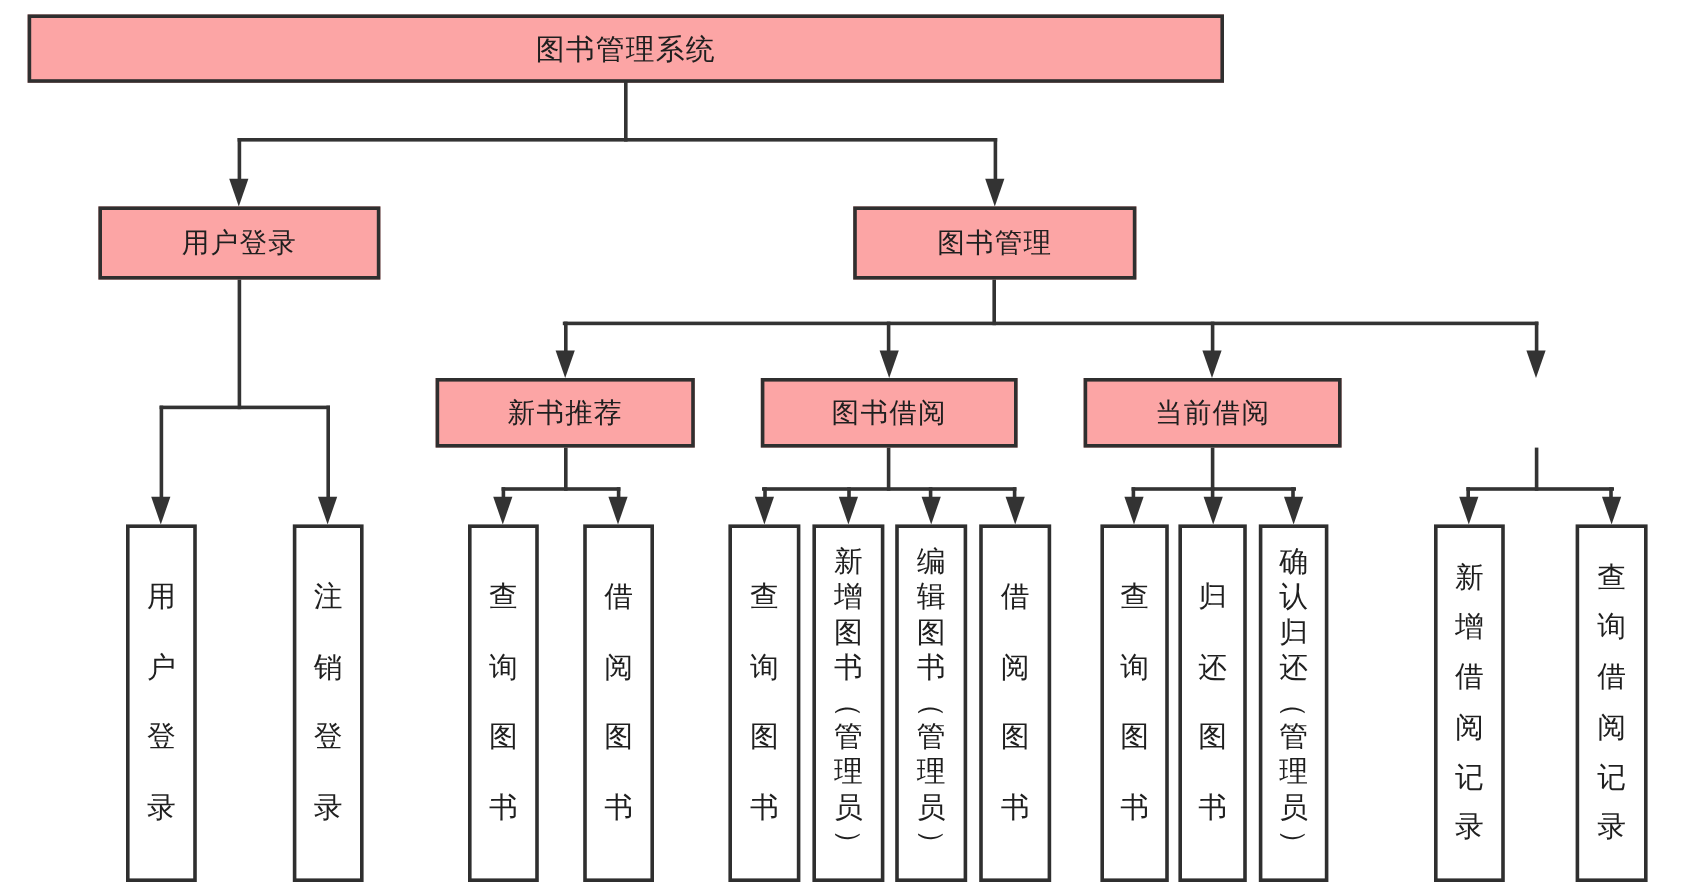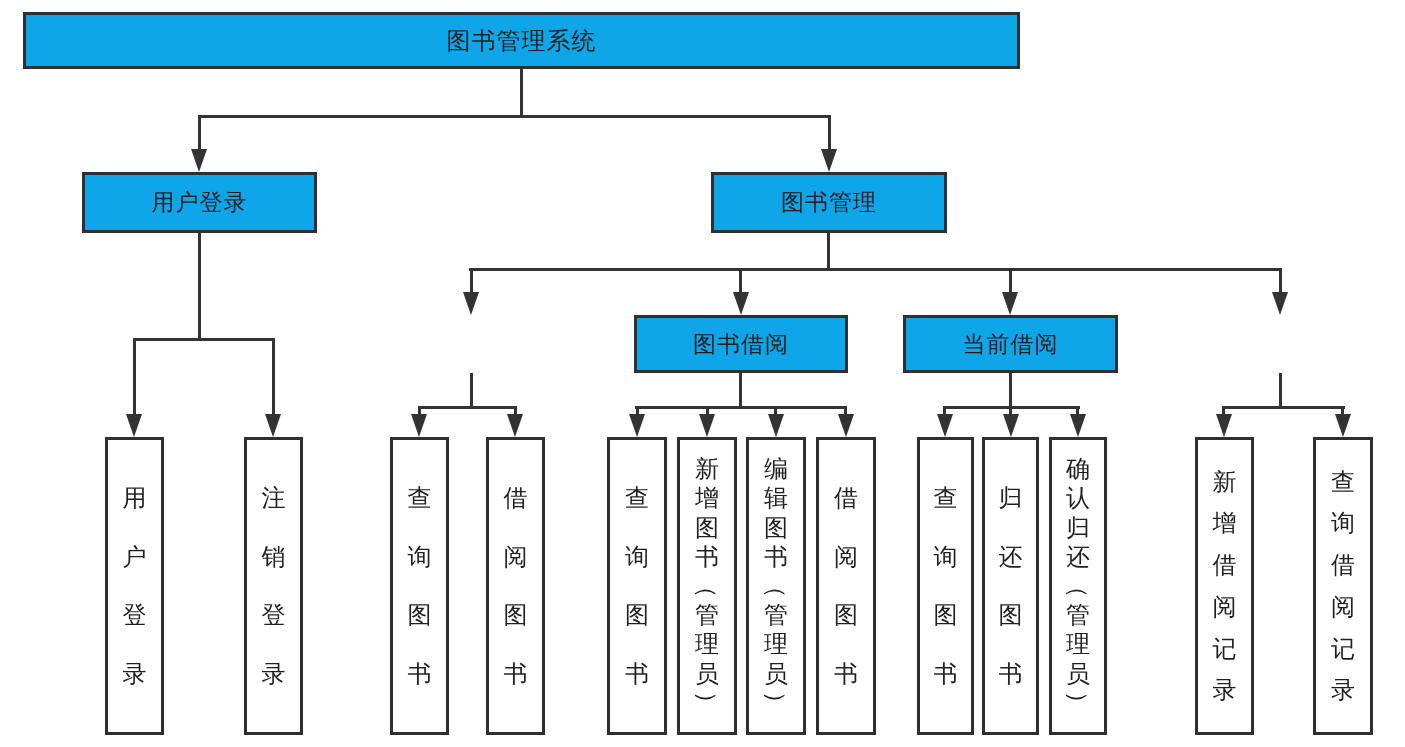--- a/index.html
+++ b/index.html
@@ -15,21 +15,21 @@
   #stage {
     position: absolute;
     left: 0; top: 0;
     width: 1405px;
     height: 747px;
   }
   .box {
     position: absolute;
     box-sizing: border-box;
     border: 3px solid #2f2f2f;
-    background: #0ea5e9;
+    background: #fca5a5;
     display: flex;
     align-items: center;
     justify-content: center;
     color: #1f1f1f;
   }
   .box.h-label { font-size: 23px; letter-spacing: 1px; }
   .box.root-label { font-size: 24px; letter-spacing: 1px; }
   .leaf {
     position: absolute;
     box-sizing: border-box;
@@ -110,20 +110,23 @@
   <div class="hline" style="left:469px;top:268px;width:813px"></div>
   <div class="vline" style="left:470px;top:268px;height:28px"></div>
   <div class="arrow" style="left:463px;top:292px"></div>
   <div class="vline" style="left:739px;top:268px;height:28px"></div>
   <div class="arrow" style="left:733px;top:292px"></div>
   <div class="vline" style="left:1009px;top:268px;height:28px"></div>
   <div class="arrow" style="left:1002px;top:292px"></div>
   <div class="vline" style="left:1279px;top:268px;height:28px"></div>
   <div class="arrow" style="left:1272px;top:292px"></div>
 
+  <div class="box h-label" style="left:363px;top:315px;width:216px;height:58px">
+    <span>新书推荐</span>
+  </div>
   <div class="box h-label" style="left:634px;top:315px;width:214px;height:58px">
     <span>图书借阅</span>
   </div>
   <div class="box h-label" style="left:903px;top:315px;width:215px;height:58px">
     <span>当前借阅</span>
   </div>
 
   <div class="vline" style="left:470px;top:373px;height:36px"></div>
   <div class="hline" style="left:418px;top:406px;width:99px"></div>
   <div class="vline" style="left:418px;top:406px;height:12px"></div>

